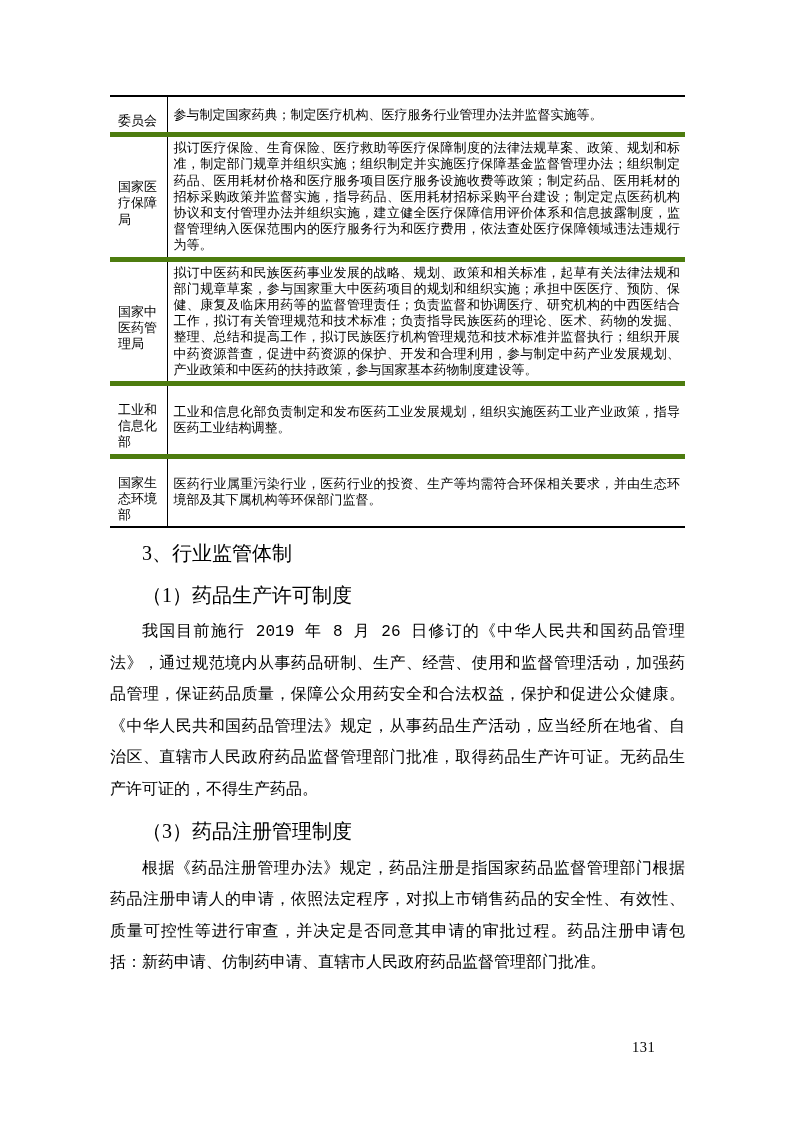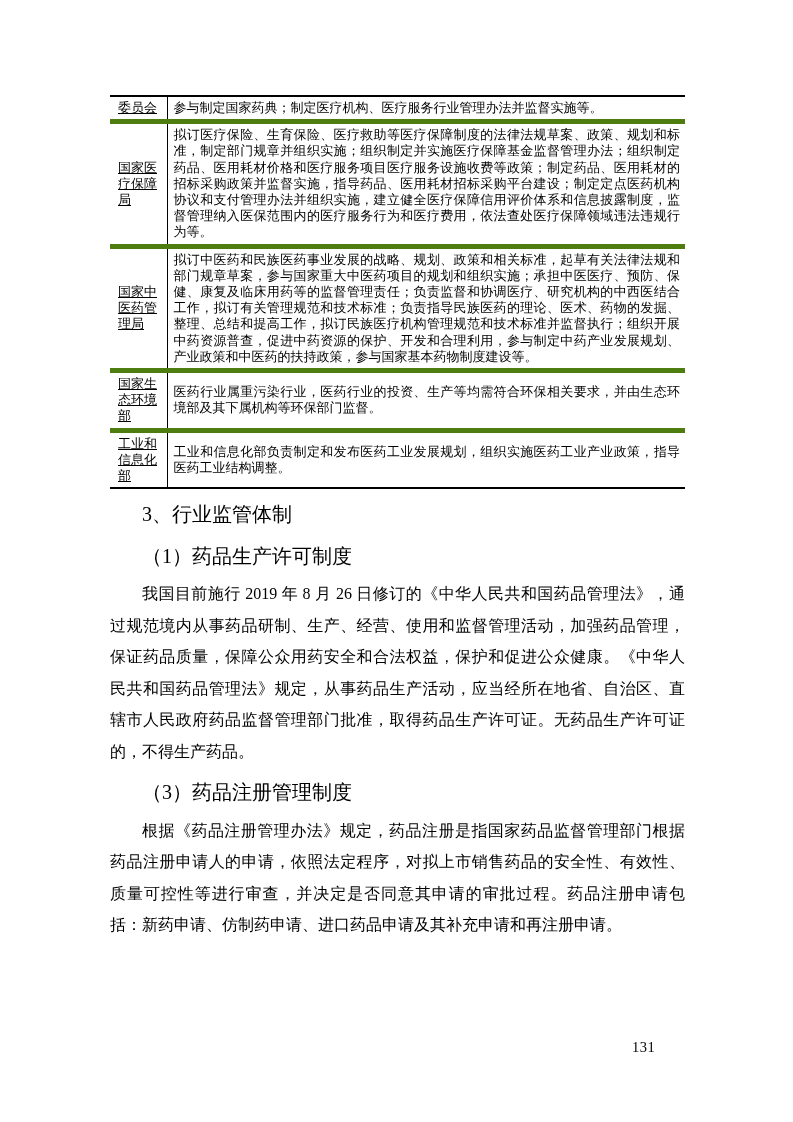--- a/index.html
+++ b/index.html
@@ -27,25 +27,24 @@
     font-size: 13px;
     line-height: 16.2px;
   }
   table.reg-table tr + tr td {
     border-top: 5px solid #4d7c0f;
   }
   td.agency {
     width: 57px;
     min-width: 57px;
     border-right: 1.2px solid #000;
-    padding: 3px 6px 3px 8px;
+    padding: 16px 6px 3px 8px;
     vertical-align: middle;
     text-align: left;
     word-break: break-all;
-    text-decoration: underline;
   }
   td.duties {
     padding: 3px 5px 3px 6px;
     vertical-align: middle;
     text-align: justify;
     text-justify: inter-ideograph;
     word-break: break-all;
   }
   
   .body-text {
@@ -57,20 +56,21 @@
     text-indent: 32px;
     font-weight: normal;
     font-size: 20px;
   }
   .body-text p.para {
     margin: 0;
     text-indent: 32px;
     text-align: justify;
     text-justify: inter-ideograph;
     word-break: break-all;
+    font-family: Liberation Mono, monospace;
   }
   
   .page-number {
     position: absolute;
     left: 632px;
     top: 1039px;
     font-size: 14.5px;
     letter-spacing: 0.5px;
   }
 </style>
@@ -87,33 +87,33 @@
       </tr>
       <tr>
         <td class="agency">国家医疗保障局</td>
         <td class="duties">拟订医疗保险、生育保险、医疗救助等医疗保障制度的法律法规草案、政策、规划和标准，制定部门规章并组织实施；组织制定并实施医疗保障基金监督管理办法；组织制定药品、医用耗材价格和医疗服务项目医疗服务设施收费等政策；制定药品、医用耗材的招标采购政策并监督实施，指导药品、医用耗材招标采购平台建设；制定定点医药机构协议和支付管理办法并组织实施，建立健全医疗保障信用评价体系和信息披露制度，监督管理纳入医保范围内的医疗服务行为和医疗费用，依法查处医疗保障领域违法违规行为等。</td>
       </tr>
       <tr>
         <td class="agency">国家中医药管理局</td>
         <td class="duties">拟订中医药和民族医药事业发展的战略、规划、政策和相关标准，起草有关法律法规和部门规章草案，参与国家重大中医药项目的规划和组织实施；承担中医医疗、预防、保健、康复及临床用药等的监督管理责任；负责监督和协调医疗、研究机构的中西医结合工作，拟订有关管理规范和技术标准；负责指导民族医药的理论、医术、药物的发掘、整理、总结和提高工作，拟订民族医疗机构管理规范和技术标准并监督执行；组织开展中药资源普查，促进中药资源的保护、开发和合理利用，参与制定中药产业发展规划、产业政策和中医药的扶持政策，参与国家基本药物制度建设等。</td>
       </tr>
       <tr>
+        <td class="agency">工业和信息化部</td>
+        <td class="duties">工业和信息化部负责制定和发布医药工业发展规划，组织实施医药工业产业政策，指导医药工业结构调整。</td>
+      </tr>
+      <tr>
         <td class="agency">国家生态环境部</td>
         <td class="duties">医药行业属重污染行业，医药行业的投资、生产等均需符合环保相关要求，并由生态环境部及其下属机构等环保部门监督。</td>
-      </tr>
-      <tr>
-        <td class="agency">工业和信息化部</td>
-        <td class="duties">工业和信息化部负责制定和发布医药工业发展规划，组织实施医药工业产业政策，指导医药工业结构调整。</td>
       </tr>
     </tbody>
   </table>
 
   <div class="body-text">
     <p class="heading">3、行业监管体制</p>
     <p class="heading">（1）药品生产许可制度</p>
     <p class="para">我国目前施行 2019 年 8 月 26 日修订的《中华人民共和国药品管理法》，通过规范境内从事药品研制、生产、经营、使用和监督管理活动，加强药品管理，保证药品质量，保障公众用药安全和合法权益，保护和促进公众健康。《中华人民共和国药品管理法》规定，从事药品生产活动，应当经所在地省、自治区、直辖市人民政府药品监督管理部门批准，取得药品生产许可证。无药品生产许可证的，不得生产药品。</p>
     <p class="heading">（3）药品注册管理制度</p>
-    <p class="para">根据《药品注册管理办法》规定，药品注册是指国家药品监督管理部门根据药品注册申请人的申请，依照法定程序，对拟上市销售药品的安全性、有效性、质量可控性等进行审查，并决定是否同意其申请的审批过程。药品注册申请包括：新药申请、仿制药申请、进口药品申请及其补充申请和再注册申请。</p>
+    <p class="para">根据《药品注册管理办法》规定，药品注册是指国家药品监督管理部门根据药品注册申请人的申请，依照法定程序，对拟上市销售药品的安全性、有效性、质量可控性等进行审查，并决定是否同意其申请的审批过程。药品注册申请包括：新药申请、仿制药申请、直辖市人民政府药品监督管理部门批准。</p>
   </div>
 
 </div>
 
 <div class="page-number">131</div>
 
 </body></html>

